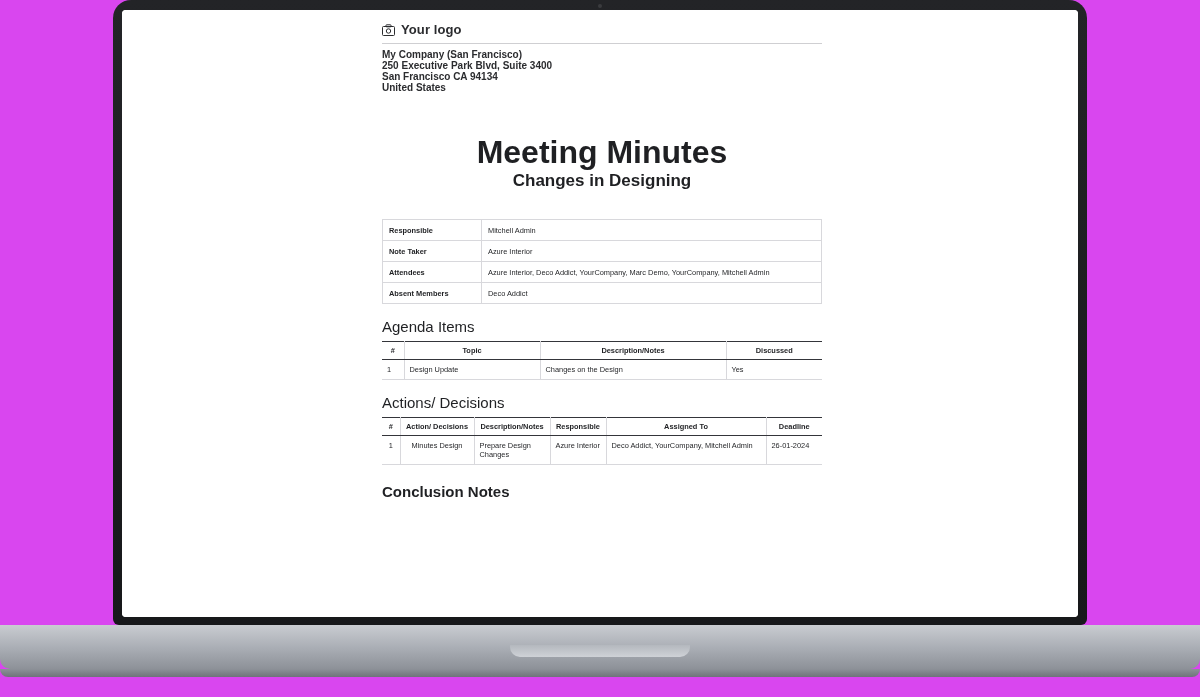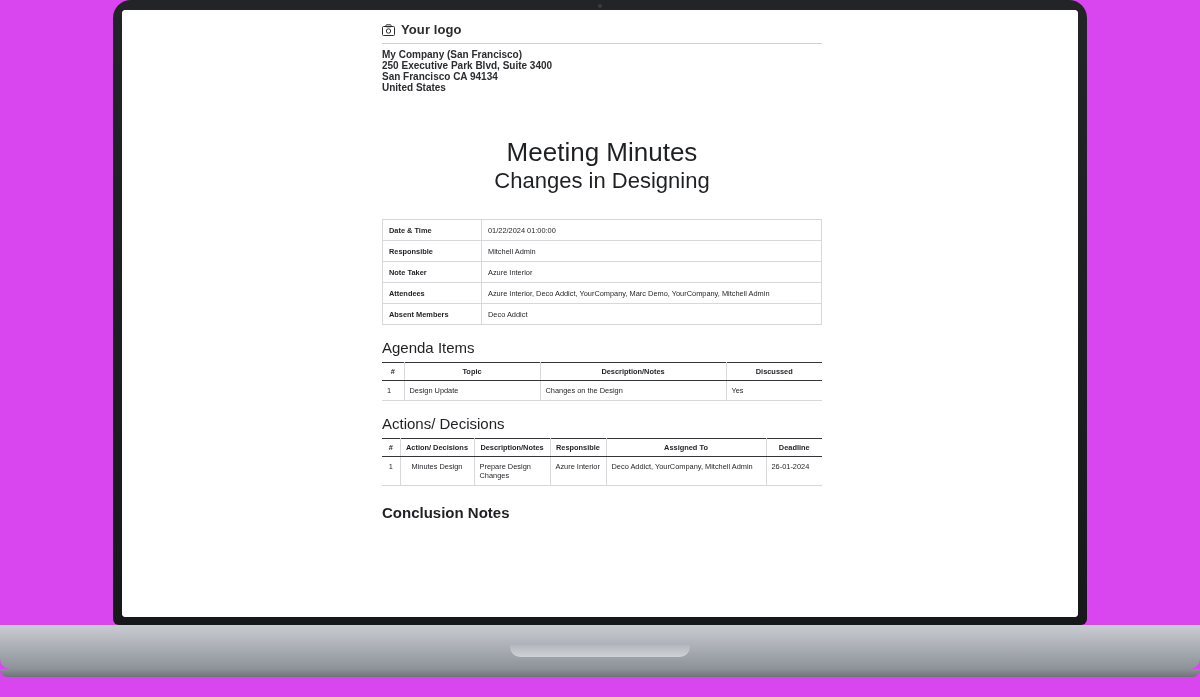--- a/index.html
+++ b/index.html
@@ -127,28 +127,28 @@
     line-height: 11px;
     font-weight: bold;
     color: #2b2c2f;
   }
 
   .title-wrap {
     margin-top: 44px;
     text-align: center;
   }
   .doc-title {
-    font-size: 26px;
-    font-weight: normal;
+    font-size: 32px;
+    font-weight: bold;
     color: #1f2023;
     line-height: 30px;
   }
   .doc-subtitle {
-    font-size: 22px;
-    font-weight: normal;
+    font-size: 17px;
+    font-weight: bold;
     color: #1f2023;
     line-height: 24px;
     margin-top: 2px;
   }
 
   table {
     border-collapse: collapse;
     width: 100%;
     font-size: 7.6px;
     color: #1f2023;
@@ -252,24 +252,20 @@
         </div>
 
         <div class="title-wrap">
           <div class="doc-title">Meeting Minutes</div>
           <div class="doc-subtitle">Changes in Designing</div>
         </div>
 
         <table class="info-table">
           <tbody>
             <tr>
-              <td class="label">Date &amp; Time</td>
-              <td class="value">01/22/2024 01:00:00</td>
-            </tr>
-            <tr>
               <td class="label">Responsible</td>
               <td class="value">Mitchell Admin</td>
             </tr>
             <tr>
               <td class="label">Note Taker</td>
               <td class="value">Azure Interior</td>
             </tr>
             <tr>
               <td class="label">Attendees</td>
               <td class="value">Azure Interior, Deco Addict, YourCompany, Marc Demo, YourCompany, Mitchell Admin</td>

